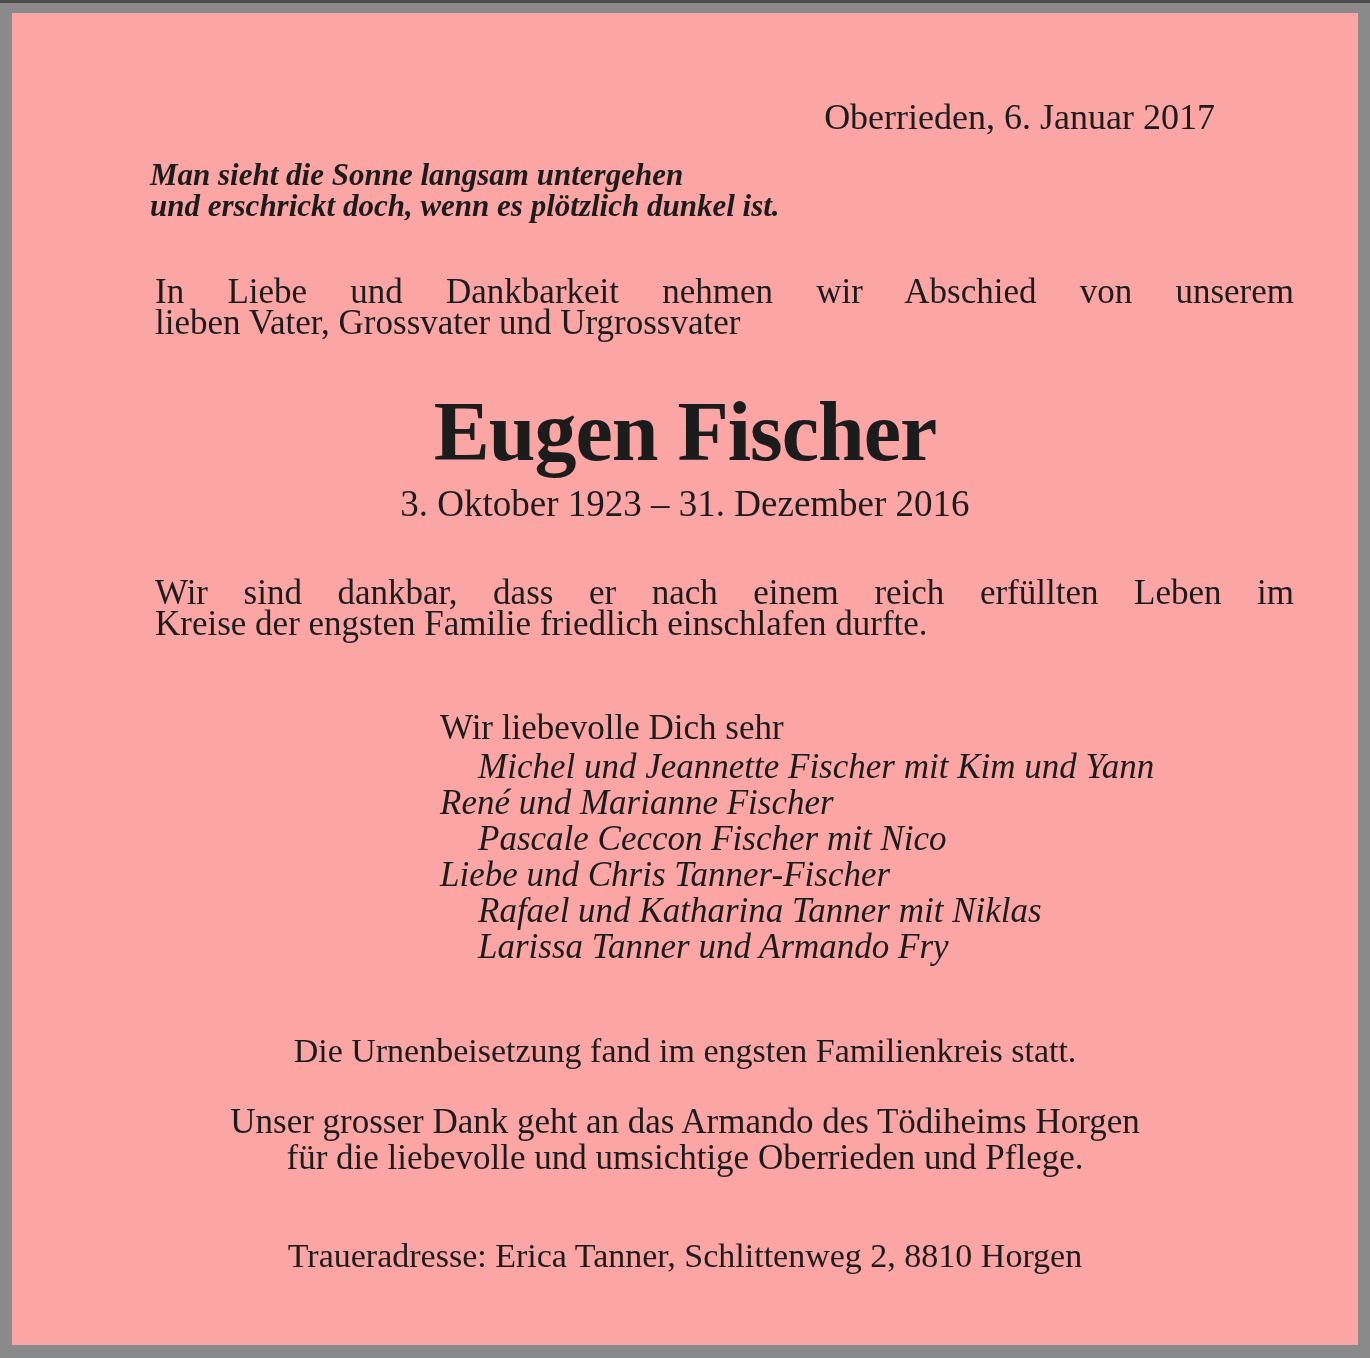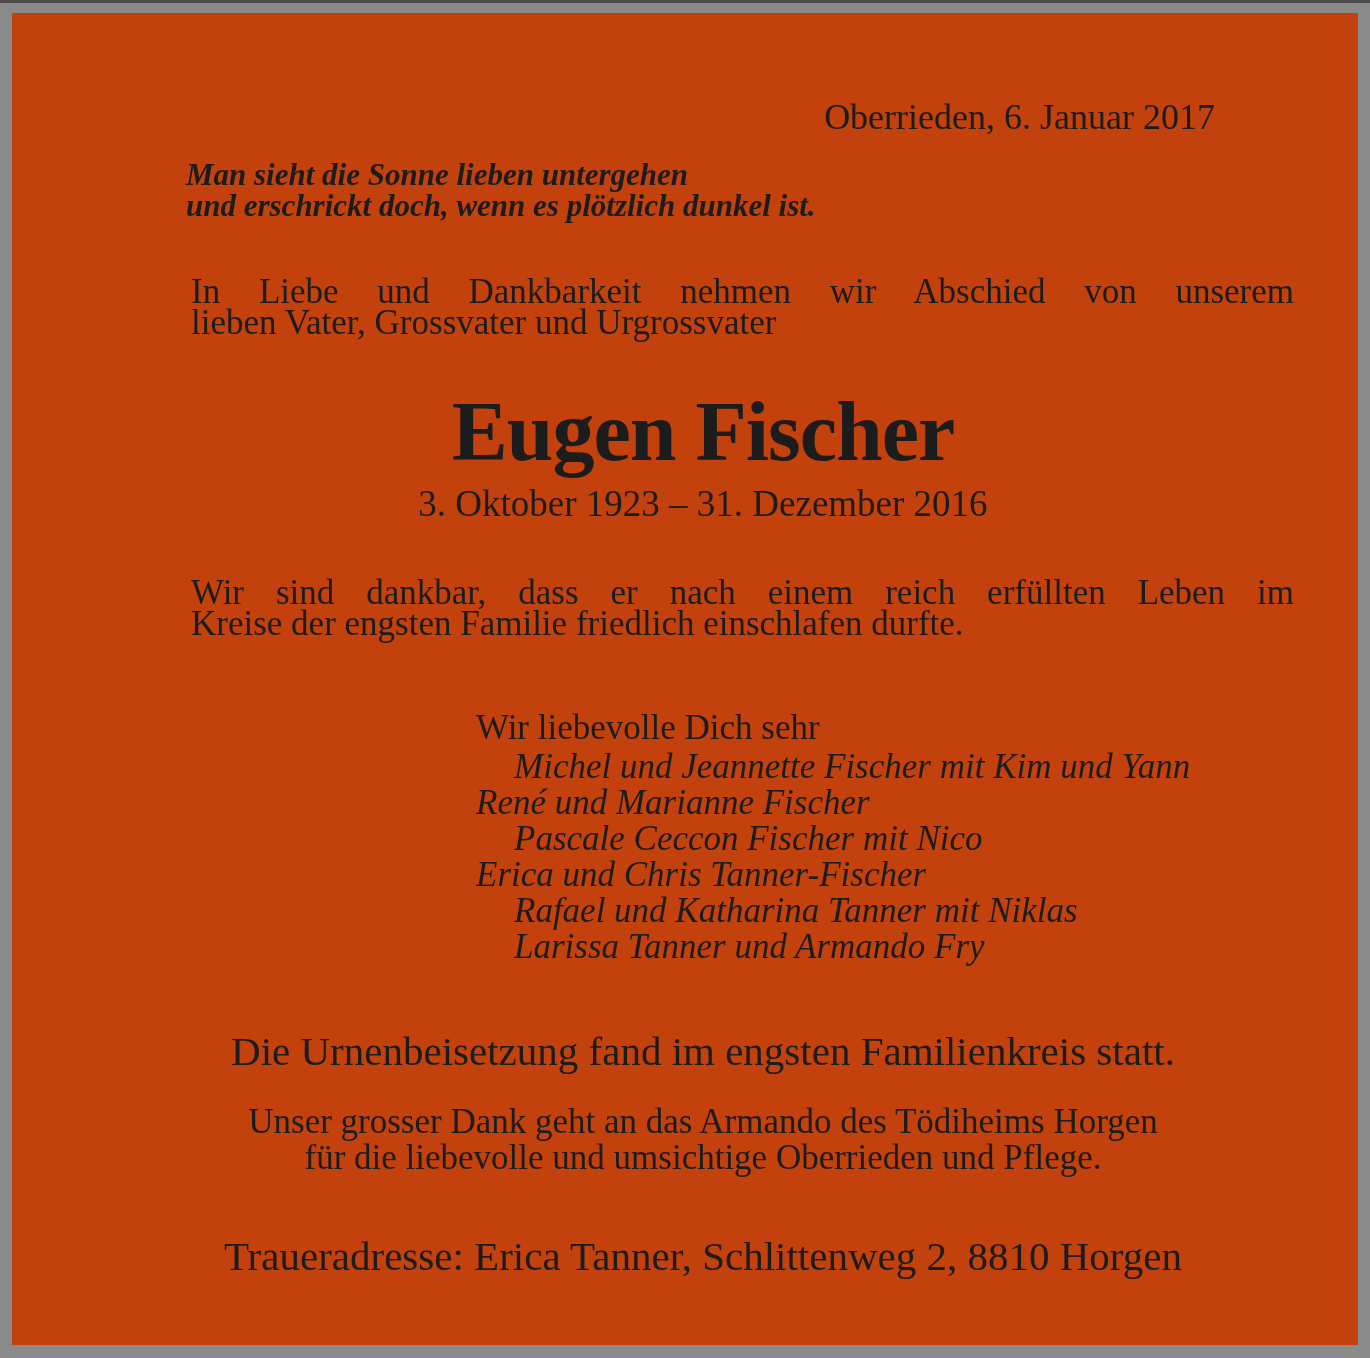--- a/index.html
+++ b/index.html
@@ -21,23 +21,22 @@
     height: 3px;
     background: #4b4b4b;
     z-index: 3;
   }
   .sheet {
     position: absolute;
     top: 13px;
     left: 12px;
     right: 12px;
     bottom: 13px;
-    background: #c2410c;
+    background: #fca5a5;
     z-index: 2;
-    padding-left: 36px;
   }
   .dateline {
     margin-top: 84px;
     padding-right: 143px;
     text-align: right;
     font-size: 36px;
     line-height: 40px;
   }
   .epigraph {
     margin-top: 22px;
@@ -83,21 +82,21 @@
   }
   .mourner {
     font-style: italic;
     line-height: 36px;
   }
   .mourner.indent {
     padding-left: 38px;
   }
   .center-line {
     text-align: center;
-    font-size: 41px;
+    font-size: 34px;
     line-height: 40px;
   }
   .burial { margin-top: 66px; }
   .thanks {
     margin-top: 33px;
     text-align: center;
     font-size: 35px;
     line-height: 36px;
   }
   .address { margin-top: 60px; }
@@ -105,21 +104,21 @@
 </head>
 <body>
 
 <div class="top-edge-line"></div>
 
 <div class="sheet">
 
   <div class="dateline">Oberrieden, 6. Januar 2017</div>
 
   <div class="epigraph">
-    <div>Man sieht die Sonne lieben untergehen</div>
+    <div>Man sieht die Sonne langsam untergehen</div>
     <div>und erschrickt doch, wenn es plötzlich dunkel ist.</div>
   </div>
 
   <div class="para intro">
     <div class="just">In Liebe und Dankbarkeit nehmen wir Abschied von unserem</div>
     <div>lieben Vater, Grossvater und Urgrossvater</div>
   </div>
 
   <div class="deceased-name">Eugen Fischer</div>
 
@@ -128,21 +127,21 @@
   <div class="para tribute">
     <div class="just">Wir sind dankbar, dass er nach einem reich erfüllten Leben im</div>
     <div>Kreise der engsten Familie friedlich einschlafen durfte.</div>
   </div>
 
   <div class="mourners">
     <div class="mourners-heading">Wir liebevolle Dich sehr</div>
     <div class="mourner indent">Michel und Jeannette Fischer mit Kim und Yann</div>
     <div class="mourner">René und Marianne Fischer</div>
     <div class="mourner indent">Pascale Ceccon Fischer mit Nico</div>
-    <div class="mourner">Erica und Chris Tanner-Fischer</div>
+    <div class="mourner">Liebe und Chris Tanner-Fischer</div>
     <div class="mourner indent">Rafael und Katharina Tanner mit Niklas</div>
     <div class="mourner indent">Larissa Tanner und Armando Fry</div>
   </div>
 
   <div class="center-line burial">Die Urnenbeisetzung fand im engsten Familienkreis statt.</div>
 
   <div class="thanks">
     <div>Unser grosser Dank geht an das Armando des Tödiheims Horgen</div>
     <div>für die liebevolle und umsichtige Oberrieden und Pflege.</div>
   </div>

